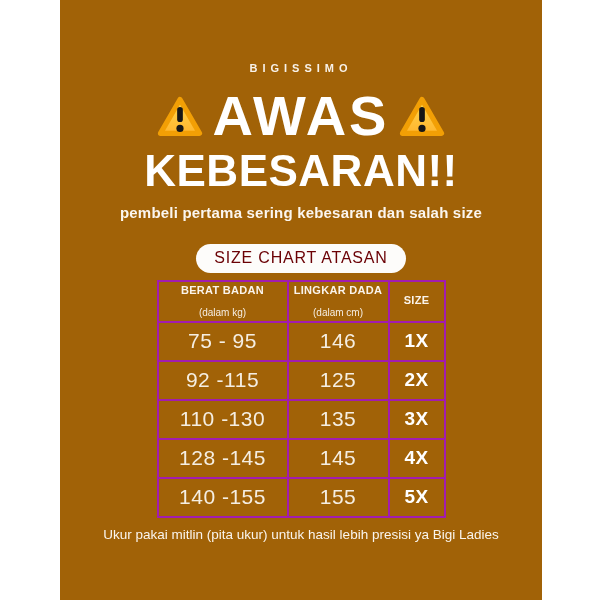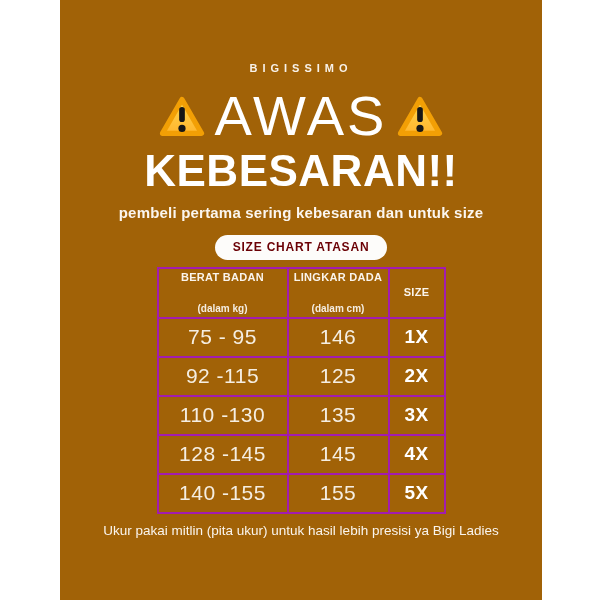--- a/index.html
+++ b/index.html
@@ -16,50 +16,50 @@
     display:flex; flex-direction:column; align-items:center;
   }
   .brand {
     margin-top:62px;
     font-size:11px; font-weight:700; letter-spacing:5px;
     color:#F8F2EA; white-space:nowrap;
   }
   .warn-row { margin-top:17px; display:flex; align-items:center; gap:9px; }
   .tri { display:block; line-height:0; }
   .awas {
-    font-size:56px; font-weight:400; letter-spacing:3px;
+    font-size:56px; font-weight:700; letter-spacing:3px;
     line-height:0.9; white-space:nowrap; color:#FFFFFF;
   }
   .kebesaran {
     margin-top:8px;
     font-size:44px; font-weight:800; letter-spacing:0.5px;
     line-height:1; white-space:nowrap; color:#FFFFFF;
   }
   .tagline {
     margin-top:11px;
     font-size:15px; font-weight:700; letter-spacing:0.2px;
     color:#FBF6EF; white-space:nowrap;
   }
   .pill {
-    margin-top:14px;
+    margin-top:23px;
     background:#FDFCFA; color:#6B0105;
-    font-weight:700; font-size:12px; letter-spacing:0.8px;
+    font-weight:400; font-size:16px; letter-spacing:0.8px;
     padding:5px 18px 6px 18px; border-radius:20px; white-space:nowrap;
   }
   table.chart {
     margin-top:7px;
     border-collapse:collapse; table-layout:fixed; width:287px;
   }
   .chart th, .chart td {
     border:2px solid #a21caf; text-align:center; vertical-align:middle;
     padding:0;
   }
   .chart thead th { height:30px; padding:2px 0 3px 0; }
   .col-label { font-size:11px; font-weight:700; letter-spacing:0.3px; color:#FAF4EC; line-height:1.2; }
-  .col-sub   { font-size:10px; font-weight:700; color:#F5EDE2; line-height:1.1; margin-top:18px; }
+  .col-sub   { font-size:10px; font-weight:400; color:#F5EDE2; line-height:1.1; margin-top:9px; }
   .chart tbody td { height:37px; }
   td.val  { font-size:21px; font-weight:400; color:#F5EEE2; letter-spacing:0.5px; }
   td.size { font-size:19px; font-weight:800; color:#FFFFFF; letter-spacing:0.5px; }
   .footer {
     margin-top:9px;
     font-size:13.5px; font-weight:400; color:#FAF5EE; white-space:nowrap;
   }
 </style>
 </head>
 <body>
@@ -94,21 +94,21 @@
           </defs>
           <path d="M32 7 L58 52 L6 52 Z" fill="url(#triGradR)" stroke="#F29F05" stroke-width="7" stroke-linejoin="round"></path>
           <rect x="28.2" y="17" width="7.6" height="20" rx="3.8" fill="#161616"></rect>
           <circle cx="32" cy="45.5" r="4.8" fill="#161616"></circle>
         </svg>
       </span>
     </div>
 
     <div class="kebesaran">KEBESARAN!!</div>
 
-    <div class="tagline">pembeli pertama sering kebesaran dan untuk size</div>
+    <div class="tagline">pembeli pertama sering kebesaran dan salah size</div>
 
     <div class="pill">SIZE CHART ATASAN</div>
 
     <table class="chart">
       <colgroup>
           <col style="width:130px">
           <col style="width:101px">
           <col style="width:56px">
         </colgroup>
       <thead>

